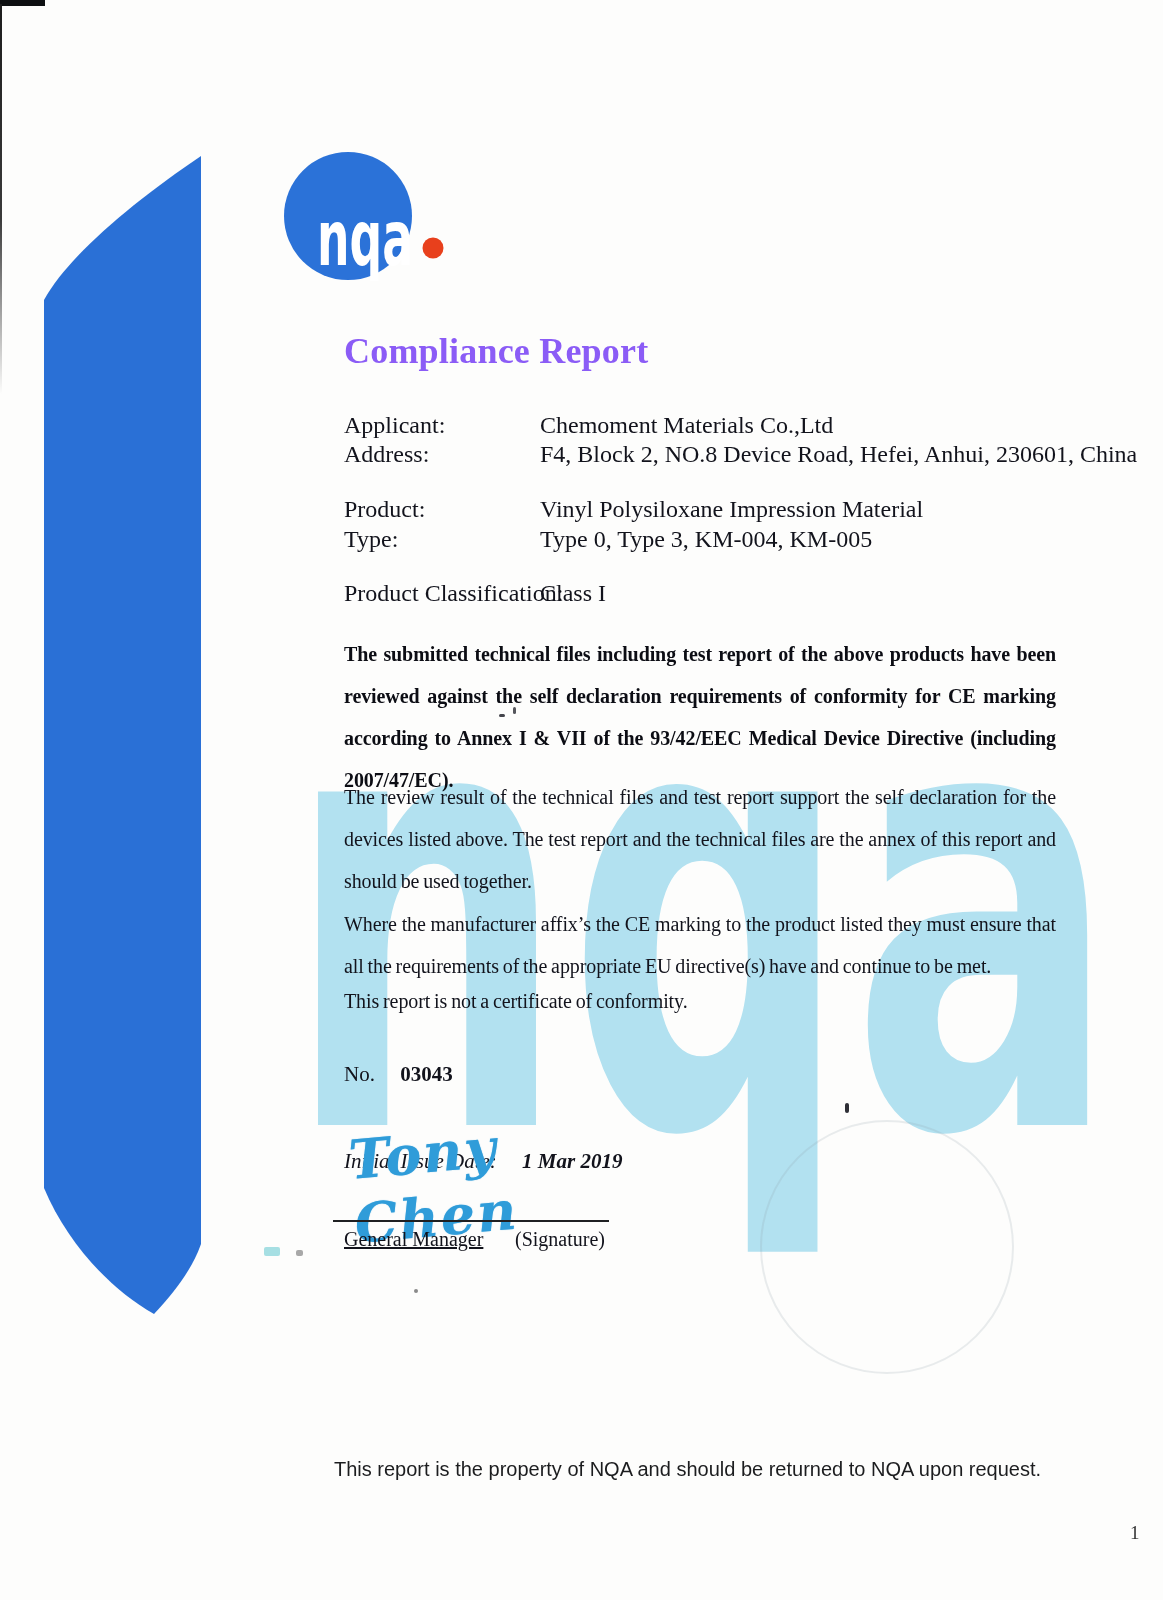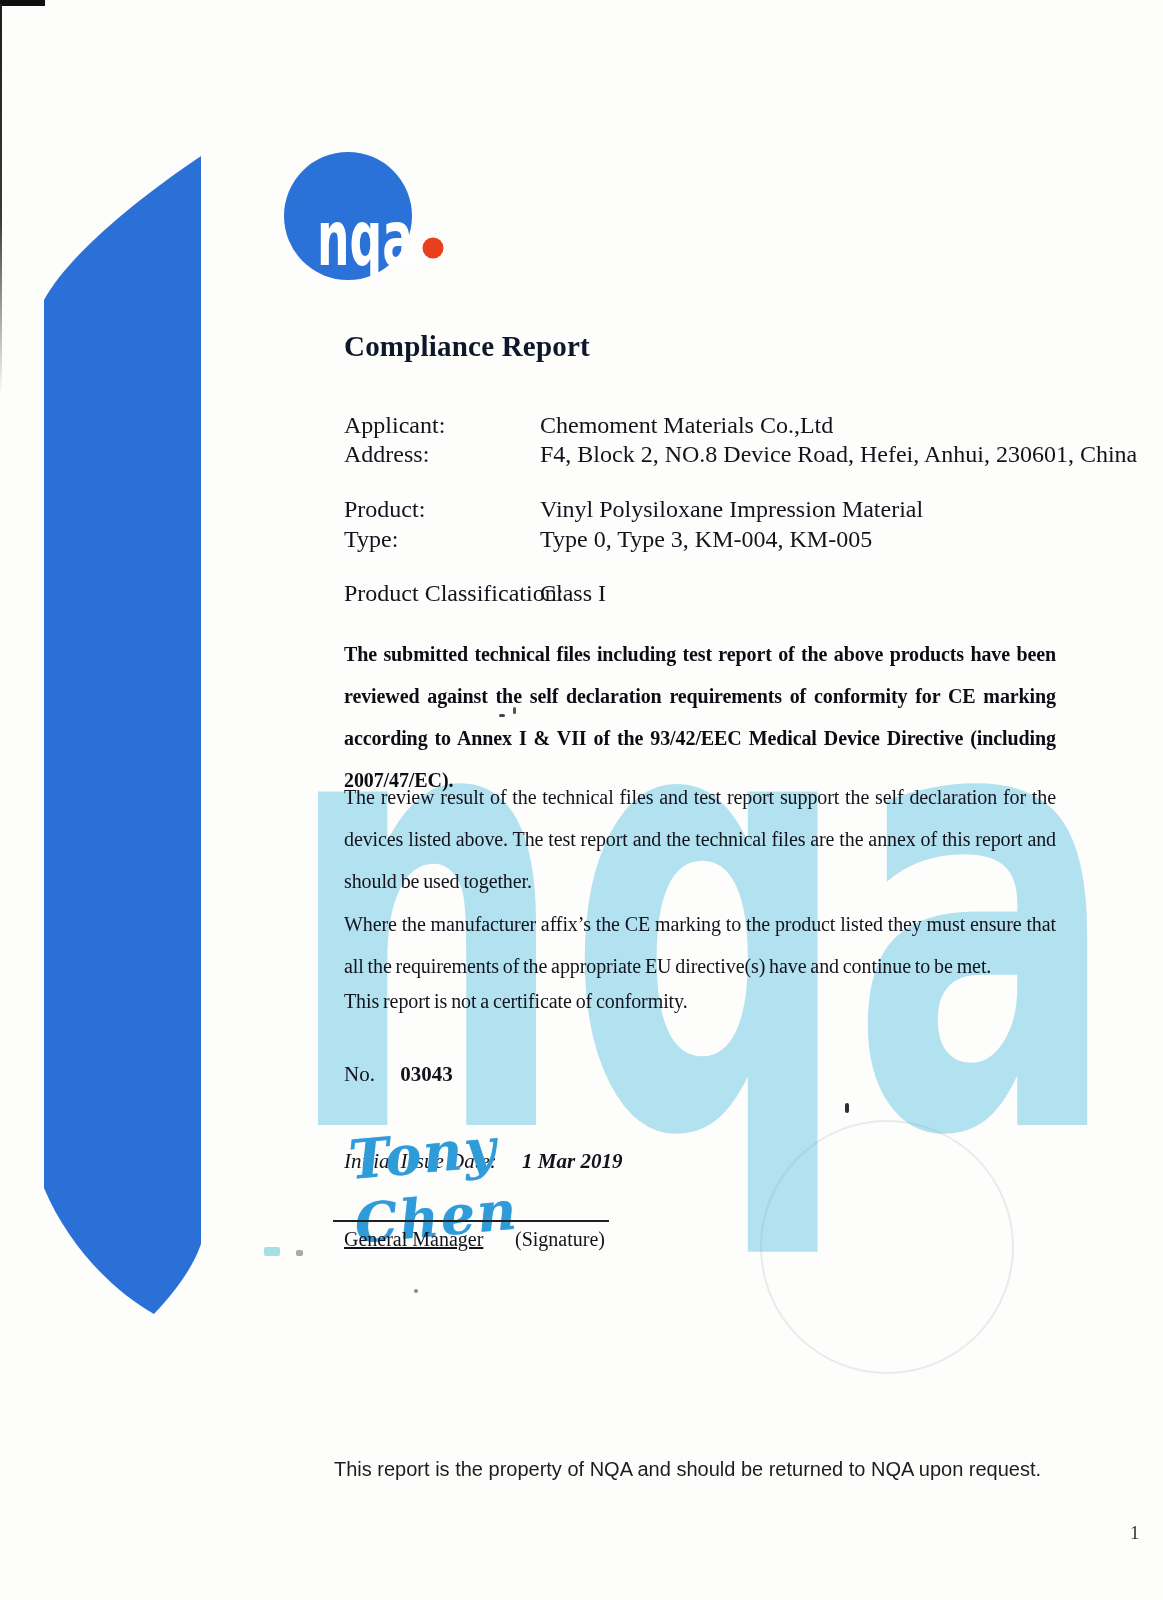--- a/index.html
+++ b/index.html
@@ -21,21 +21,21 @@
     background:linear-gradient(#1d1d1d 0%,#3a3a3a 55%,rgba(60,60,60,0) 100%);}
   .speck{border-radius:2px;}
   .faint-ring{left:760px;top:1120px;width:250px;height:250px;border:2px solid rgba(140,155,165,.18);border-radius:50%;}
 
   
   .logo{position:absolute;left:280px;top:140px;width:180px;height:150px;}
 
   
   .title{
     position:absolute;left:344px;top:330px;
-    font-size:29px;font-weight:bold;letter-spacing:.2px;color:#0f172a;
+    font-size:36px;font-weight:bold;letter-spacing:.2px;color:#8b5cf6;
   }
 
   
   .field-row{position:absolute;left:344px;width:730px;font-size:24px;white-space:nowrap;}
   .field-label{display:inline-block;width:196px;}
   .field-value{white-space:nowrap;}
   .row-applicant{top:412px;} .row-address{top:441px;}
   .row-product{top:496px;}  .row-type{top:526px;}
   .row-classification{top:580px;}
 

